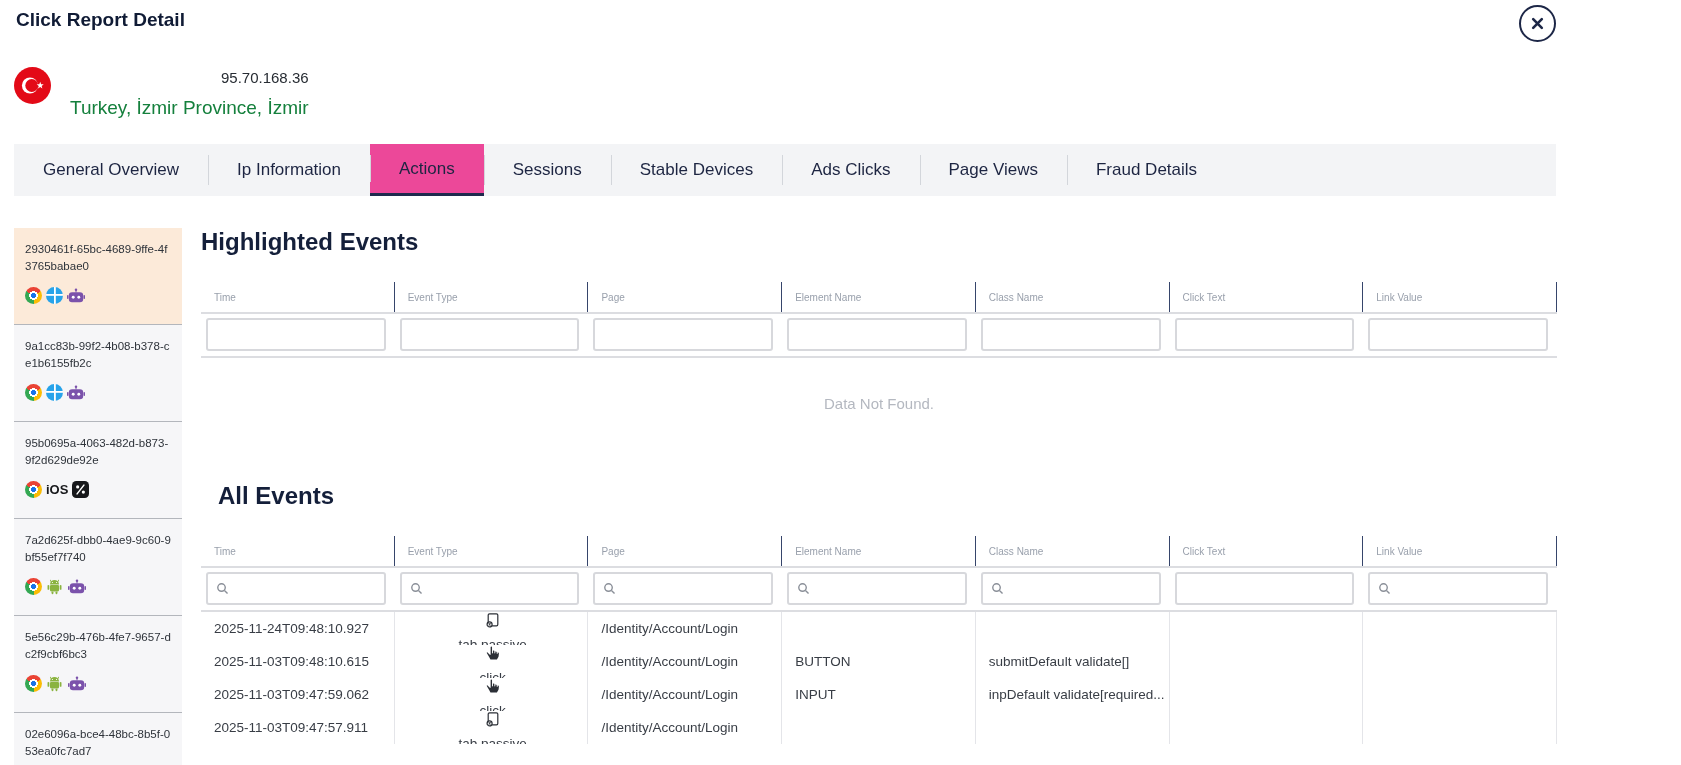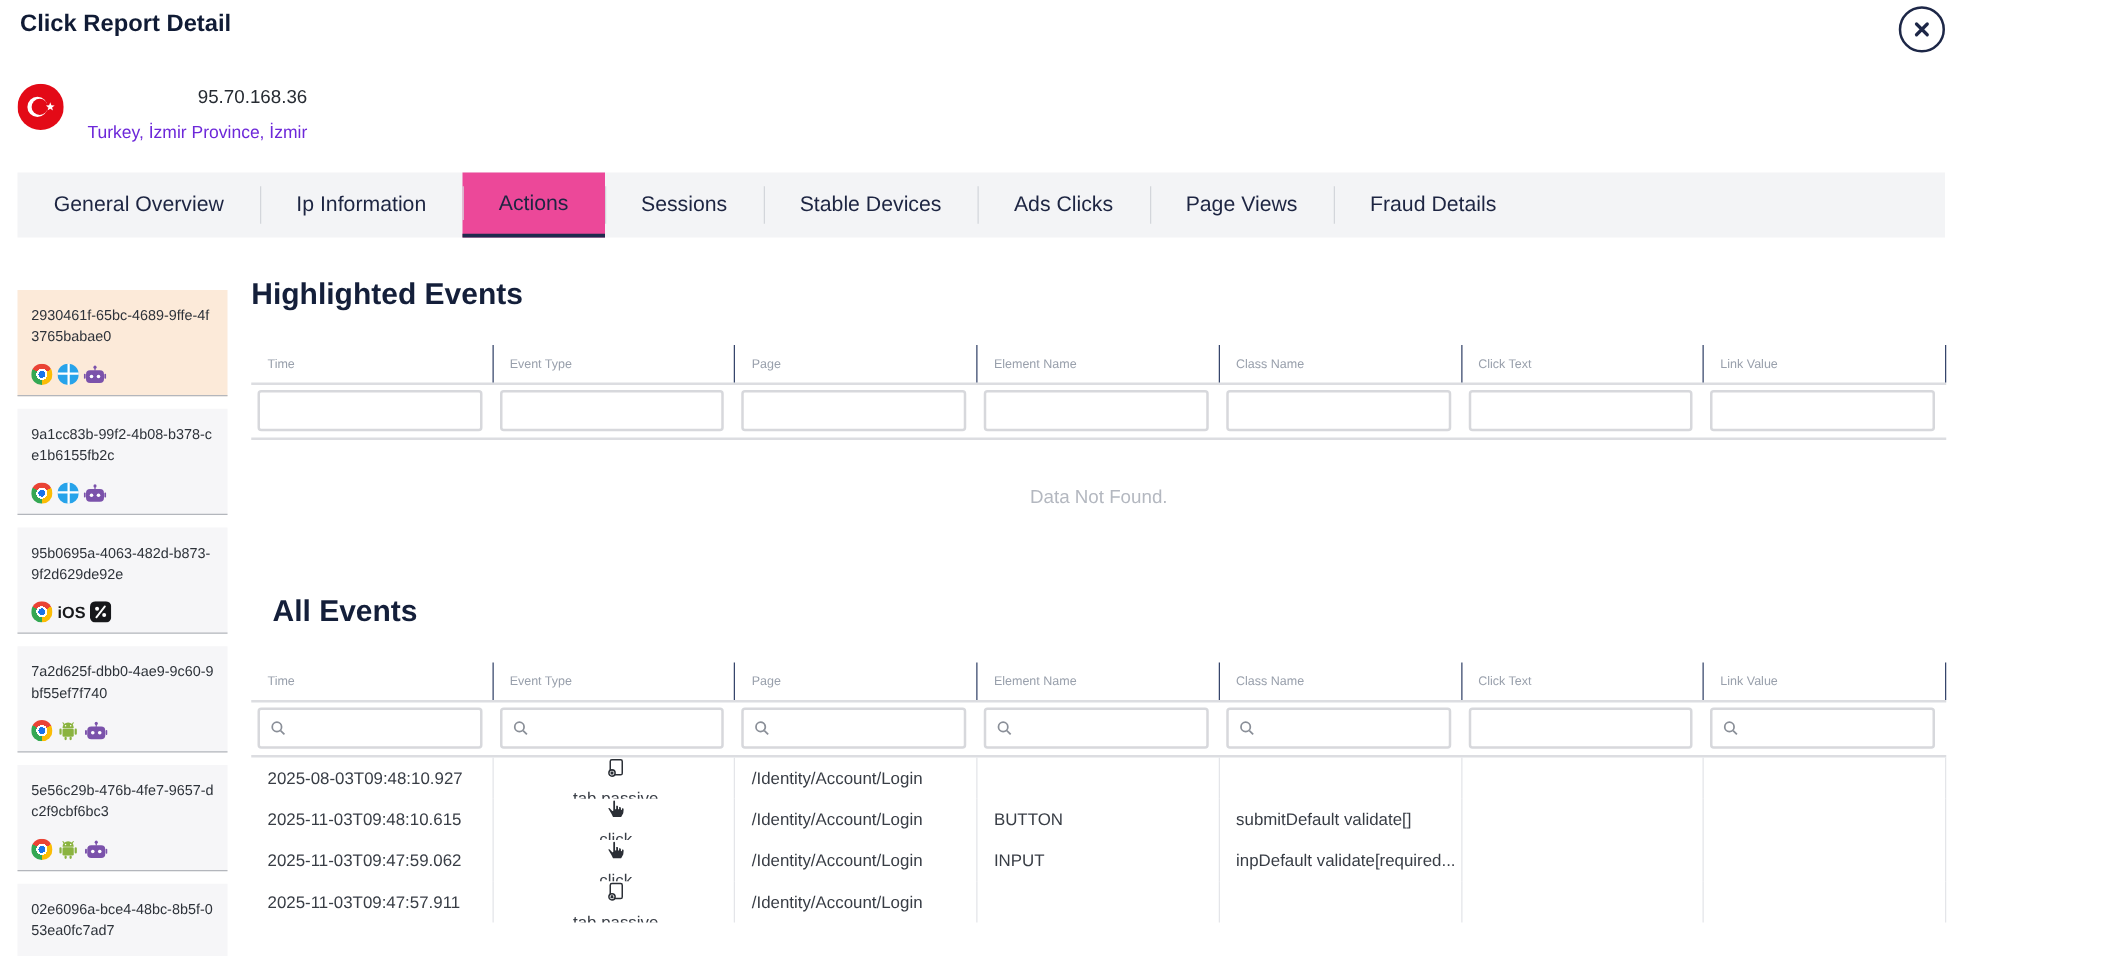--- a/index.html
+++ b/index.html
@@ -17,37 +17,37 @@
     position:absolute; top:5px; left:1519px; width:37px; height:37px;
     border-radius:50%; border:2px solid #1d2747; background:#fff;
     display:flex; align-items:center; justify-content:center; cursor:pointer; padding:0;
   }
 
   
   .ip-block { display:flex; align-items:flex-start; margin:21px 0 0 14px;text-align:right; }
   .flag { width:37px; height:37px; flex:none; }
   .ip-texts { margin-left:19px; }
   .ip-addr { font-size:15px; color:#272c33; margin-top:2px; }
-  .ip-loc { font-size:14px; color:#6d28d9; margin-top:11px; }
+  .ip-loc { font-size:19px; color:#15803d; margin-top:11px; }
 
   
   .tabbar { display:flex; background:#f3f4f6; width:1542px; margin:25px 0 0 14px; height:52px; }
   .tab {
     padding:0 29px; height:52px; line-height:52px; font-size:17px; font-weight:400;
     color:#1d2542; position:relative; cursor:pointer; white-space:nowrap;
   }
   .tab + .tab::before { content:""; position:absolute; left:0; top:11px; bottom:11px; width:1px; background:#d3d6db; }
   .tab.active { background:#ec4899; border-bottom:3px solid #1f2a4d; line-height:50px; }
 
   
   .content { display:flex; margin:32px 0 0 14px; gap:19px; align-items:flex-start; }
 
   
   .sessions { width:168px; flex:none; }
-  .session { background:#f6f6f8; padding:13px 11px 8px 11px; border-bottom:1px solid #b3b6bc; cursor:pointer;margin-top:10px; }
+  .session { background:#f6f6f8; padding:13px 11px 20px 11px; border-bottom:1px solid #b3b6bc; cursor:pointer; }
   .session.selected { background:#fcead9; }
   .session-id { font-size:11.5px; line-height:17px; color:#2e333a; word-break:break-all; }
   .session-icons { display:flex; gap:4px; margin-top:11px; align-items:center; height:18px; }
 
   
   .os { width:17px; height:17px; border-radius:50%; display:inline-block; flex:none; }
   .os-chrome {
     background:
       radial-gradient(circle at 50% 50%, #1a73e8 0 23%, #fff 23% 37%, rgba(255,255,255,0) 37%),
       conic-gradient(from -60deg, #ea4335 0 120deg, #fbbc05 0 240deg, #34a853 0 360deg);
@@ -401,21 +401,21 @@
     <circle cx="6.8" cy="6.8" r="4.6"></circle>
                     <line x1="10.4" y1="10.4" x2="14.2" y2="14.2"></line>
   </svg>
                 </span>
                 <input type="text" style="">
               </div>
             </div>
           </div>
           <div class="t-body">
             <div class="t-row">
-              <div class="t-cell">2025-08-03T09:48:10.927</div>
+              <div class="t-cell">2025-11-24T09:48:10.927</div>
               <div class="t-cell event">
                 <span class="ev-ic">
                   <svg width="16" height="16" viewBox="0 0 16 16" fill="none" stroke="currentColor" stroke-width="1.2">
       <rect x="3.2" y="1.8" width="9.6" height="12" rx="1.3"></rect>
       <circle cx="4.6" cy="12.4" r="2.5" fill="#fff"></circle>
       <path d="M3.6 11.4l2 2M5.6 11.4l-2 2"></path>
     </svg>
                 </span>
                 <span>tab passive</span>
               </div>

